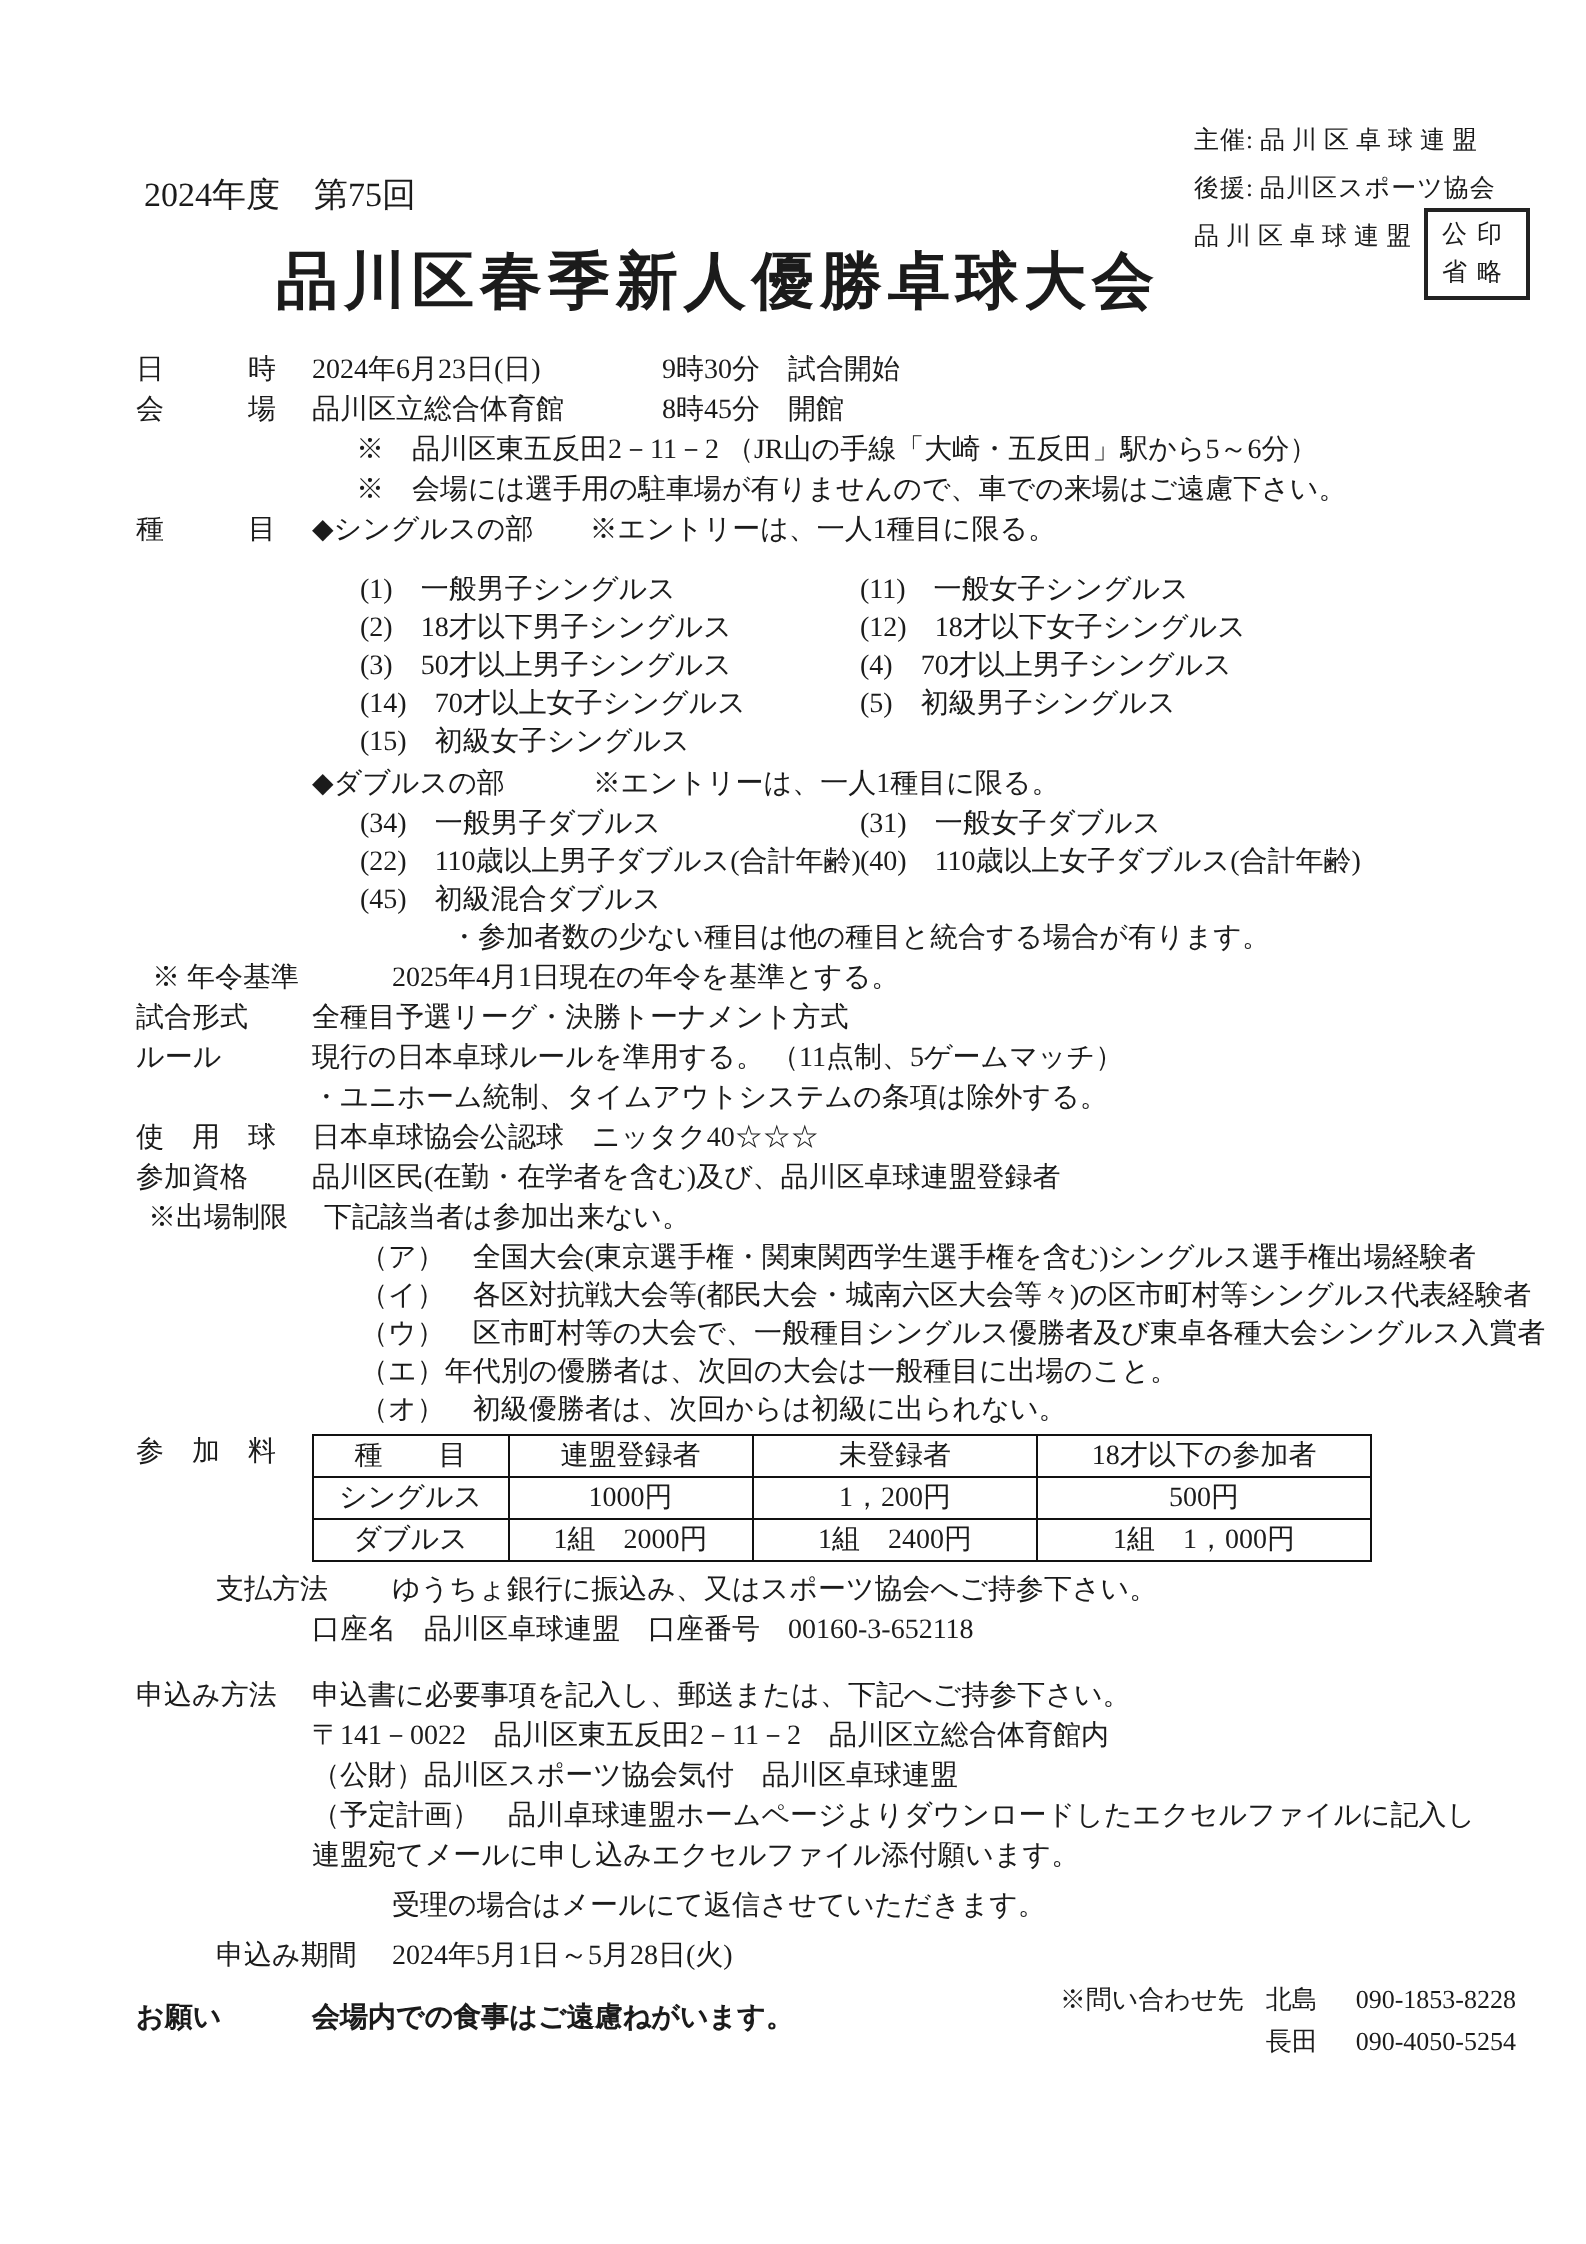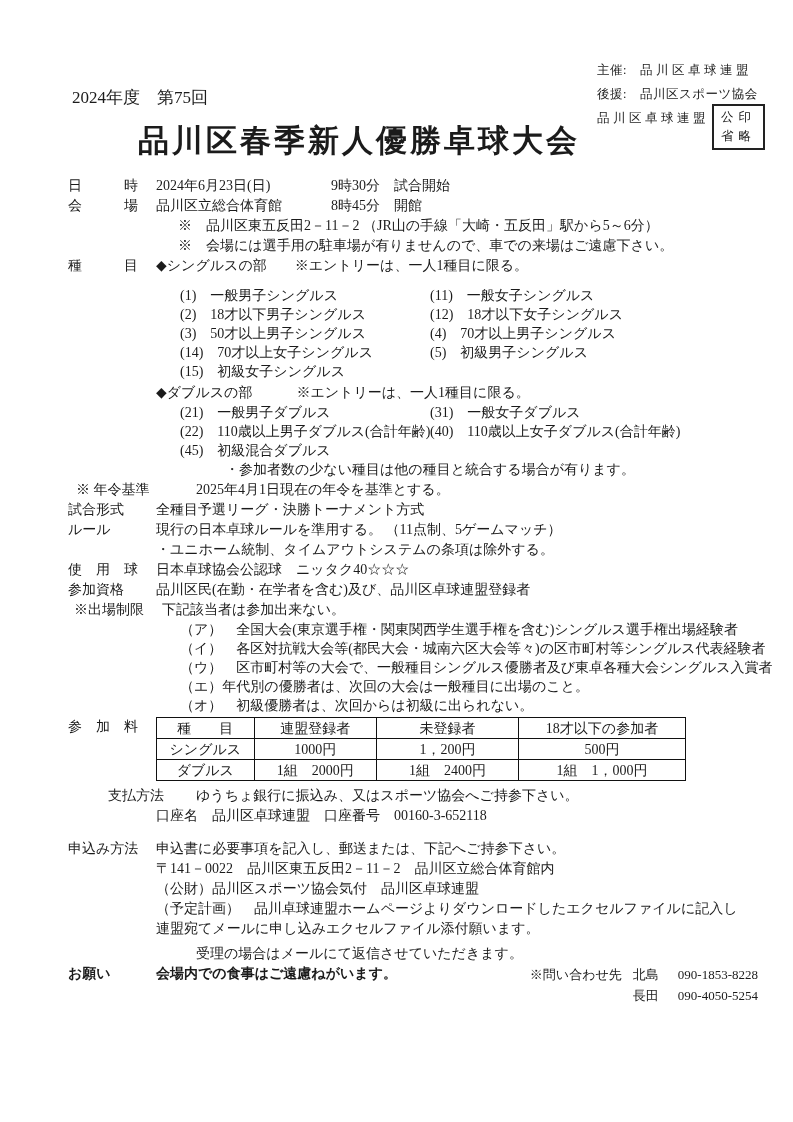--- a/index.html
+++ b/index.html
@@ -14,36 +14,36 @@
   }
   .corner-note {
     position:absolute; left:72px; top:86px;
     font-size:17px; white-space:nowrap;
   }
   .sponsor {
     position:absolute; left:597px; top:58px;
     font-size:12.5px; line-height:24px; letter-spacing:.5px;
   }
   .sp-line { display:flex; white-space:nowrap; align-items:flex-start; }
-  .sp-label { margin-right:13px; }
+  .sp-label { margin-right:3px; }
   .wide { letter-spacing:3.5px; }
   .stamp-box {
     display:inline-flex; flex-direction:column;
     border:2px solid #222; padding:2px 7px; margin-left:3px; margin-top:-2px;
     line-height:19px; font-size:12.5px; letter-spacing:5px; text-align:left;
   }
   .title {
     position:absolute; left:138px; top:120px; margin:0;
     font-size:31px; font-weight:700; letter-spacing:3px; white-space:nowrap;
   }
   .body {
     position:absolute; left:68px; top:176px; width:690px;
     font-size:14px; line-height:20px;
   }
-  .row { display:flex; align-items:flex-start; }
+  .row { display:flex; align-items:center; }
   .lbl { width:88px; flex-shrink:0; white-space:nowrap; }
   .col-a { width:175px; flex-shrink:0; white-space:nowrap; }
   .val { flex:1; white-space:nowrap; }
   .note-line { padding-left:110px; white-space:nowrap; }
   .evt-hdr { white-space:nowrap; }
   .evt-note-s { margin-left:28px; white-space:nowrap; }
   .evt-note-d { margin-left:44px; white-space:nowrap; }
   .events-grid {
     display:grid; grid-template-columns:250px auto;
     padding-left:112px; line-height:19px; white-space:nowrap;
@@ -137,21 +137,21 @@
       <span>(15)　初級女子シングルス</span>
     </div>
 
     <div class="row">
       <span class="lbl"></span>
       <span class="evt-hdr">◆ダブルスの部</span>
       <span class="evt-note-d">※エントリーは、一人1種目に限る。</span>
     </div>
 
     <div class="events-grid">
-      <span>(21)　一般男子ダブルス</span>
+      <span>(34)　一般男子ダブルス</span>
       <span>(31)　一般女子ダブルス</span>
       <span>(22)　110歳以上男子ダブルス(合計年齢)</span>
       <span>(40)　110歳以上女子ダブルス(合計年齢)</span>
       <span>(45)　初級混合ダブルス</span>
       <span></span>
     </div>
 
     <div class="merge-note">・参加者数の少ない種目は他の種目と統合する場合が有ります。</div>
 
     <div class="row age-row">
@@ -228,20 +228,24 @@
       <span class="lbl">申込み方法</span>
       <span class="val">申込書に必要事項を記入し、郵送または、下記へご持参下さい。</span>
     </div>
     <div class="cont-line">〒141－0022　品川区東五反田2－11－2　品川区立総合体育館内</div>
     <div class="cont-line">（公財）品川区スポーツ協会気付　品川区卓球連盟</div>
     <div class="cont-line">（予定計画）　品川卓球連盟ホームページよりダウンロードしたエクセルファイルに記入し</div>
     <div class="cont-line">連盟宛てメールに申し込みエクセルファイル添付願います。</div>
 
     <div class="cont-line small-gap">受理の場合はメールにて返信させていただきます。</div>
 
+    <div class="row small-gap">
+      <span class="lbl">申込み期間</span>
+      <span class="val">2024年5月1日～5月28日(火)</span>
+    </div>
 
     <div class="row request-row">
       <span class="lbl bold">お願い</span>
       <span class="val bold">会場内での食事はご遠慮ねがいます。</span>
       <div class="contact">
         <div class="c-line">
           <span class="c-pre">※問い合わせ先</span>
           <span class="c-name">北島</span>
           <span class="c-phone">090-1853-8228</span>
         </div>

